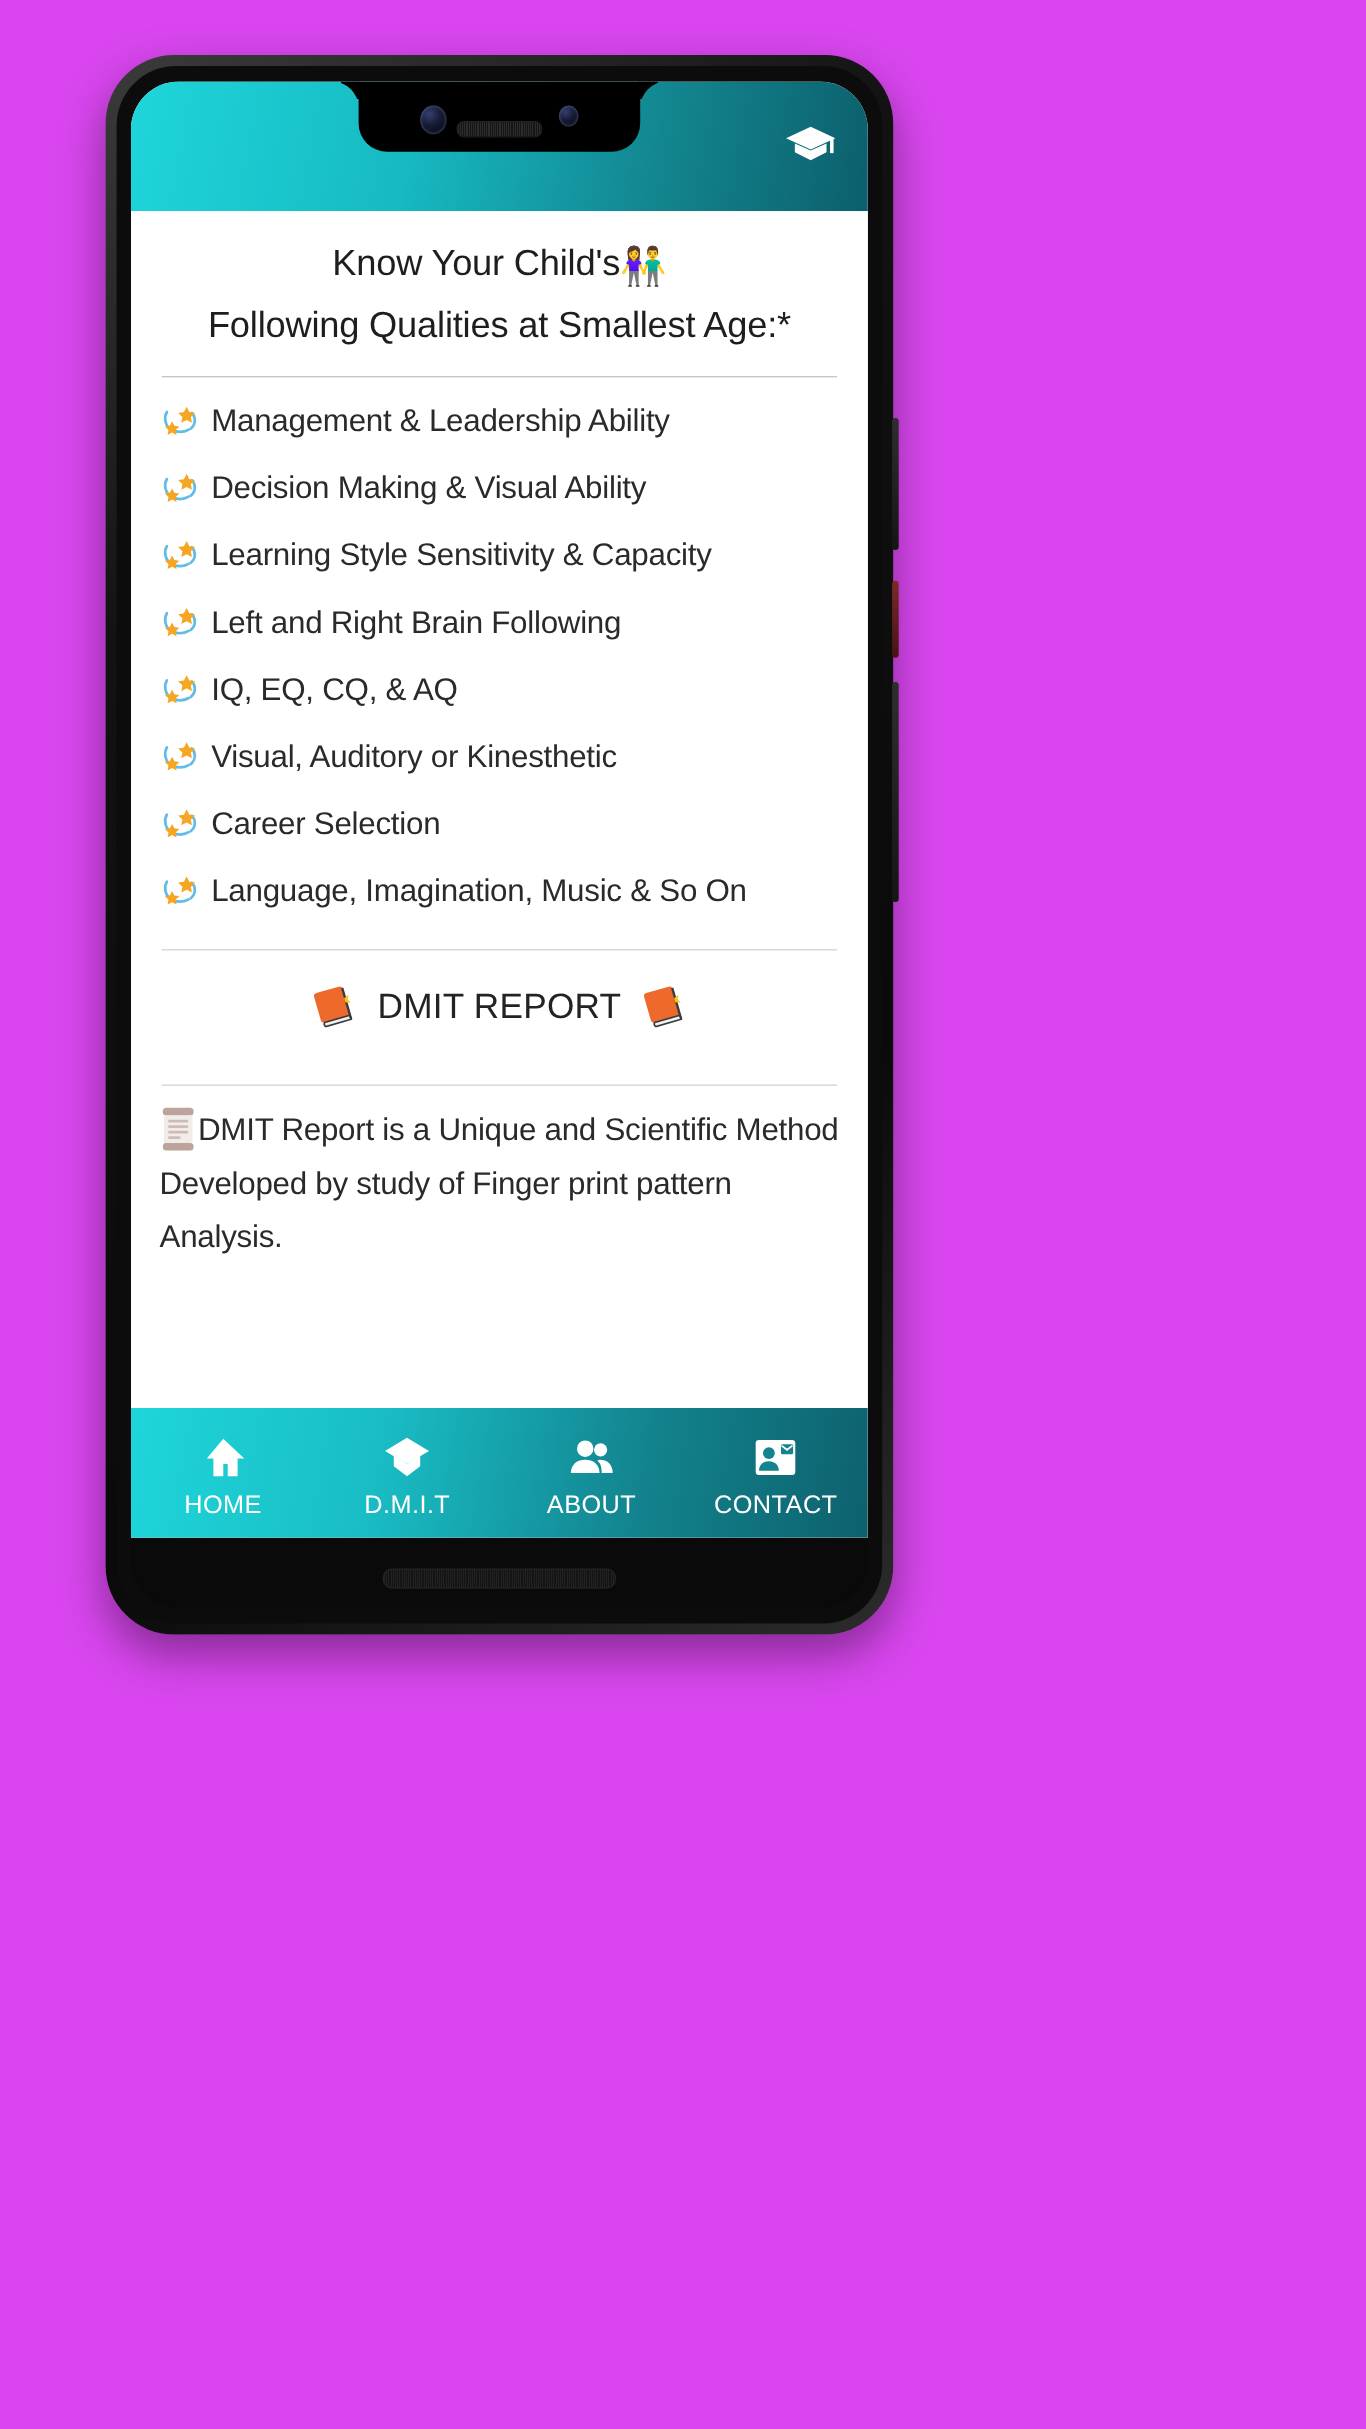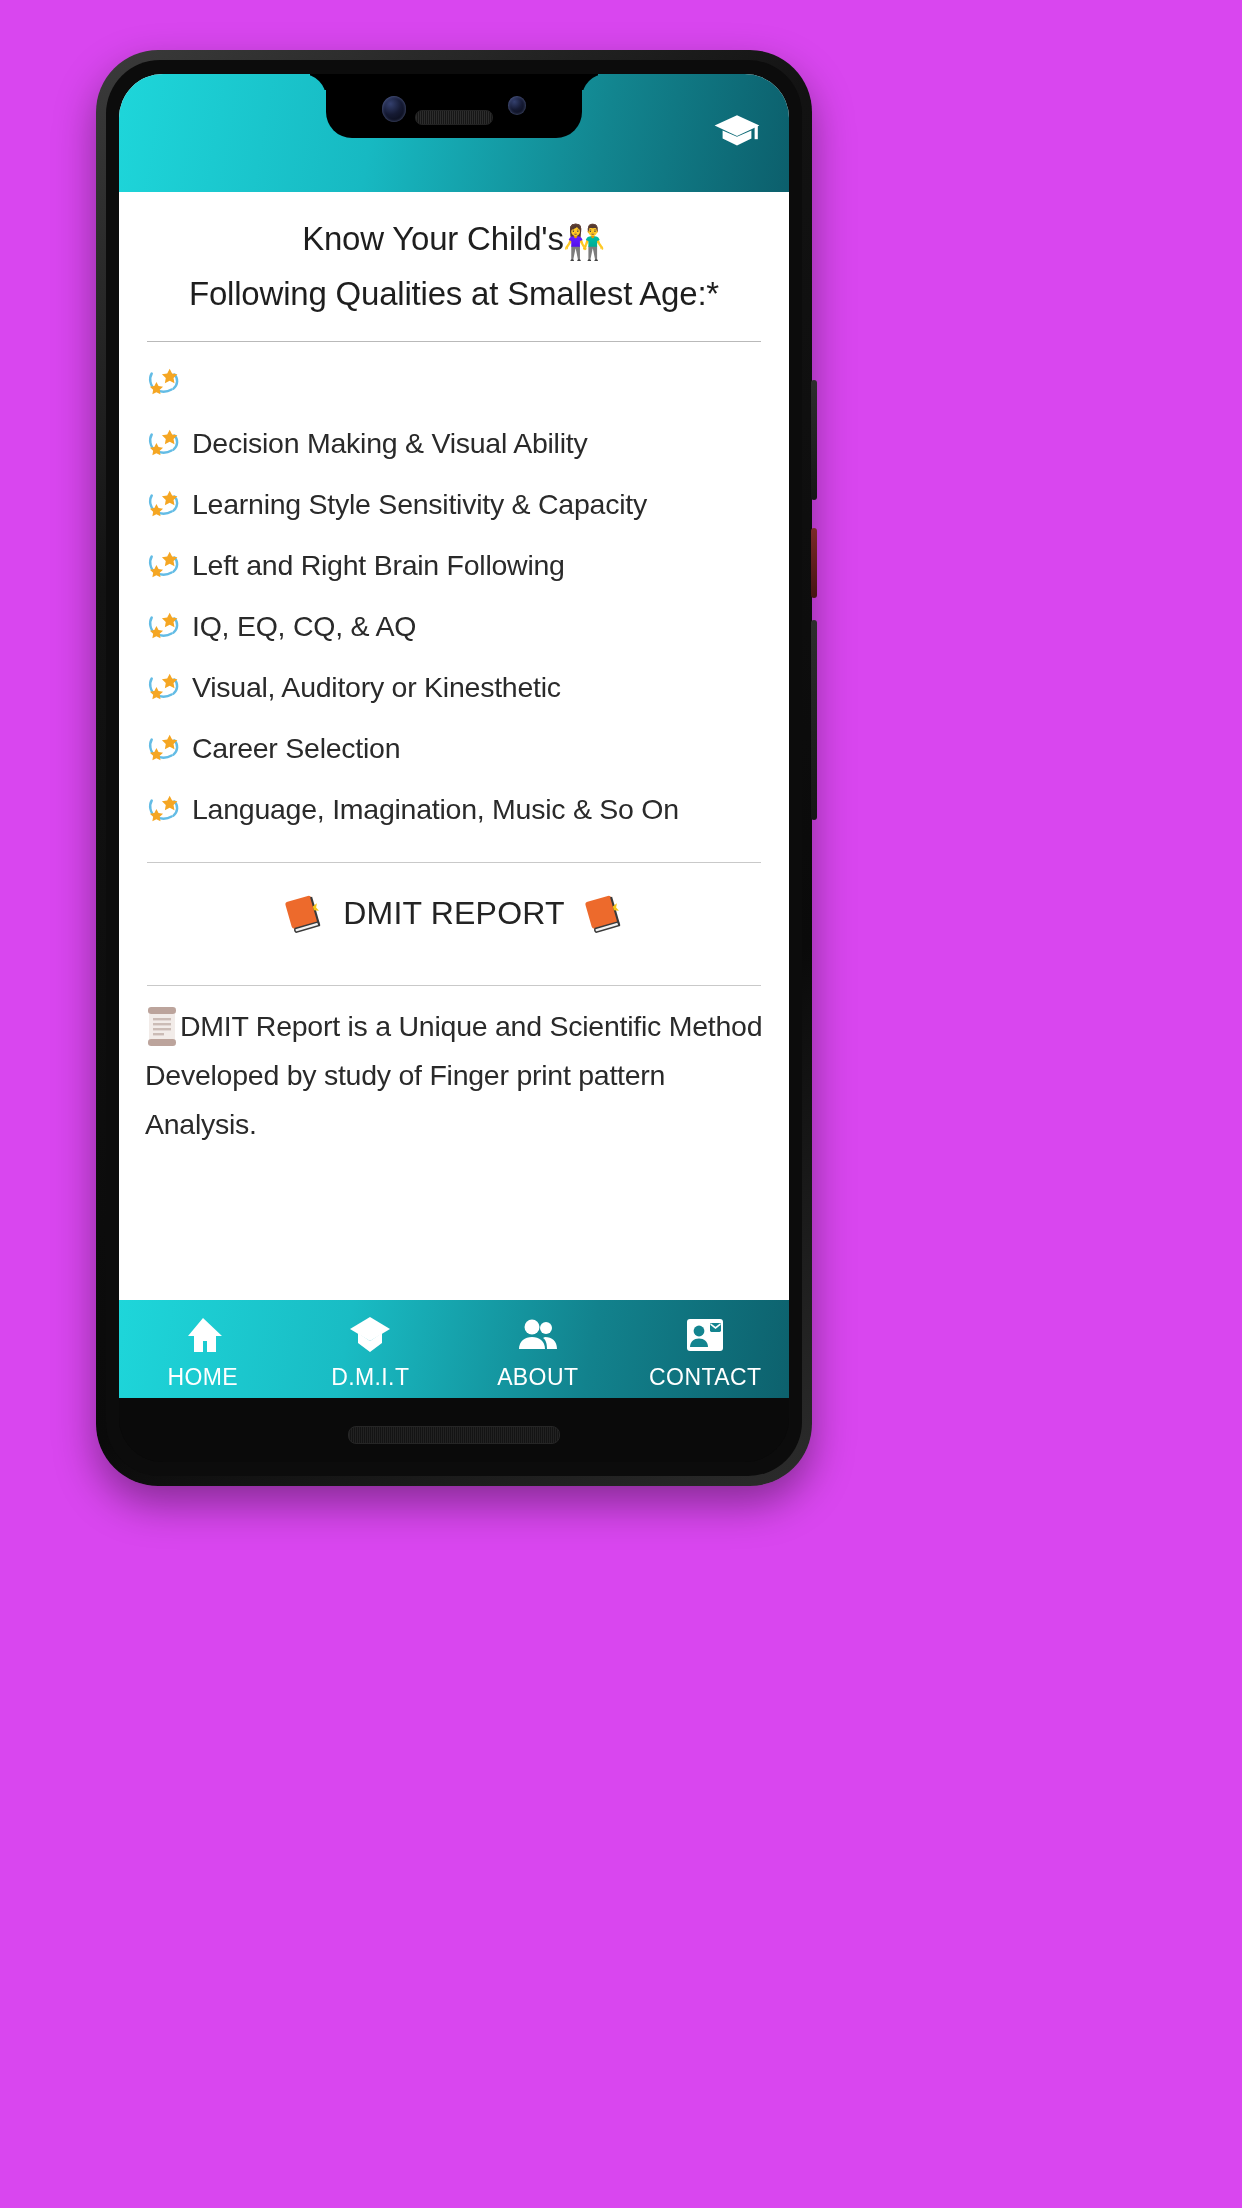--- a/index.html
+++ b/index.html
@@ -216,21 +216,21 @@
     vertical-align: -11px;
     margin-right: 1px;
   }
 
   
   .bottomnav {
     position: absolute;
     left: 0;
     bottom: 0;
     width: 670px;
-    height: 98px;
+    height: 118px;
     background: linear-gradient(100deg, #1ed6da 0%, #19bcc4 34%, #12828d 70%, #0d616d 100%);
     display: flex;
     z-index: 5;
   }
   .navitem {
     flex: 1 1 0;
     display: flex;
     flex-direction: column;
     align-items: center;
     justify-content: center;
@@ -303,20 +303,21 @@
 
               <div class="qitem">
                 <span class="bullet">
                   <svg viewBox="0 0 40 36" width="38" height="34">
                     <path d="M7 9 C4 14 5 22 11 26 C16 29 23 29 28 26" stroke="#63BCE5" stroke-width="2.6" fill="none" stroke-linecap="round"></path>
                     <path d="M31 10 C35 14 35 21 30 25" stroke="#63BCE5" stroke-width="2.6" fill="none" stroke-linecap="round"></path>
                     <path d="M26 4 l2.6 5.1 5.6 .8 -4.1 3.9 1 5.6 -5.1-2.7 -5.1 2.7 1-5.6 -4.1-3.9 5.6-.8z" fill="#F5A623"></path>
                     <path d="M12 18 l2.2 4.3 4.8 .7 -3.5 3.3 .8 4.8 -4.3-2.3 -4.3 2.3 .8-4.8 -3.5-3.3 4.8-.7z" fill="#F5A623"></path>
                   </svg>
                 </span>
+                <span class="qtext">Management &amp; Leadership Ability</span>
               </div>
 
               <div class="qitem">
                 <span class="bullet">
                   <svg viewBox="0 0 40 36" width="38" height="34">
                     <path d="M7 9 C4 14 5 22 11 26 C16 29 23 29 28 26" stroke="#63BCE5" stroke-width="2.6" fill="none" stroke-linecap="round"></path>
                     <path d="M31 10 C35 14 35 21 30 25" stroke="#63BCE5" stroke-width="2.6" fill="none" stroke-linecap="round"></path>
                     <path d="M26 4 l2.6 5.1 5.6 .8 -4.1 3.9 1 5.6 -5.1-2.7 -5.1 2.7 1-5.6 -4.1-3.9 5.6-.8z" fill="#F5A623"></path>
                     <path d="M12 18 l2.2 4.3 4.8 .7 -3.5 3.3 .8 4.8 -4.3-2.3 -4.3 2.3 .8-4.8 -3.5-3.3 4.8-.7z" fill="#F5A623"></path>
                   </svg>

